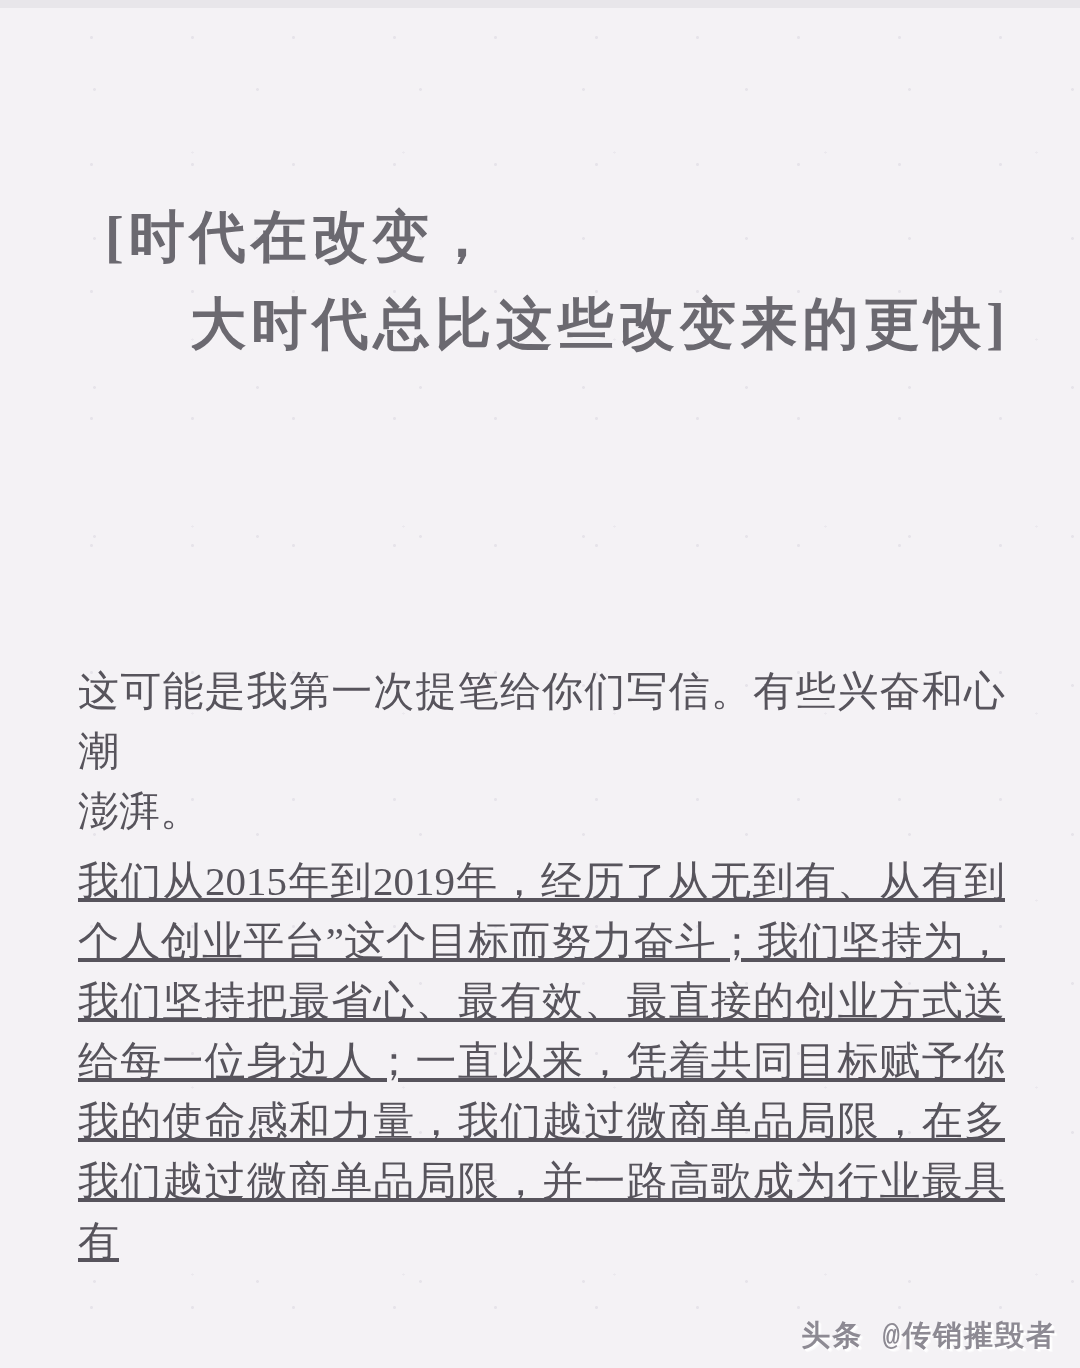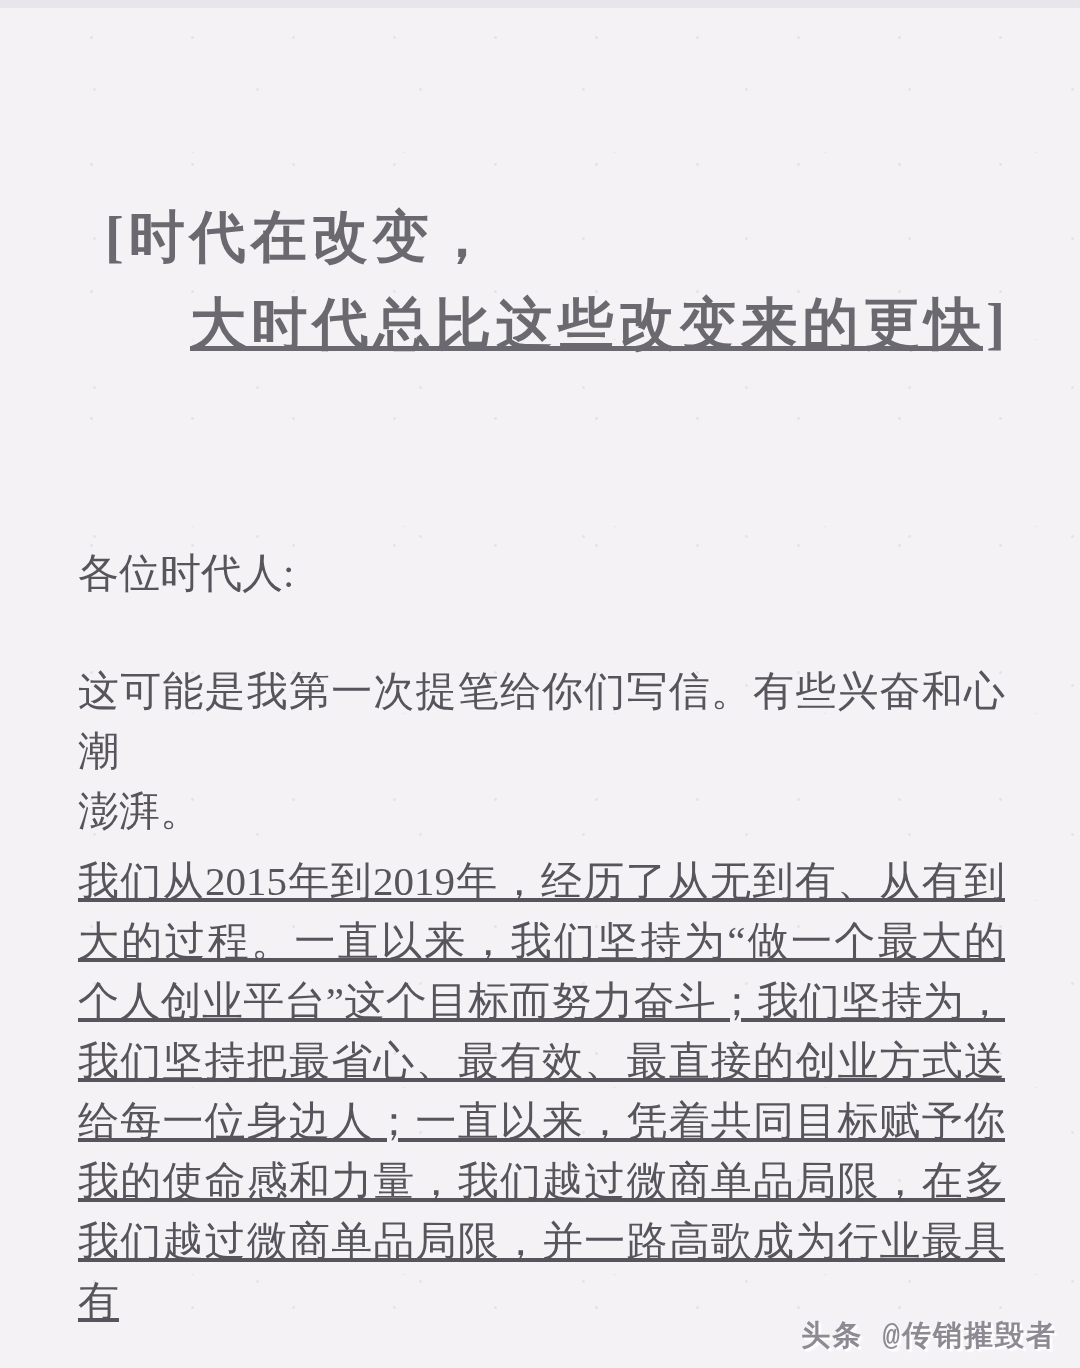--- a/index.html
+++ b/index.html
@@ -37,21 +37,20 @@
   .title-line1 {
     padding-left: 27px;
     letter-spacing: 5px;
     white-space: nowrap;
   }
   .title-line2 {
     padding-left: 112px;
     text-align: justify;
     text-align-last: justify;
     text-justify: inter-character;
-    text-decoration: underline;
   }
 
   .body-text {
     position: absolute;
     left: 78px;
     width: 927px;
     font-size: 41px;
     line-height: 60px;
     font-weight: 500;
     color: #57545c;
@@ -82,30 +81,28 @@
 </head>
 <body>
 
 <div class="page">
 
   <div class="title-block">
     <div class="title-line1">[时代在改变，</div>
     <div class="title-line2">大时代总比这些改变来的更快]</div>
   </div>
 
-  <div class="body-text salutation">各位时代人:</div>
 
   <div class="body-text para1">
     <div class="line fill">这可能是我第一次提笔给你们写信。有些兴奋和心潮</div>
     <div class="line">澎湃。</div>
   </div>
 
   <div class="body-text para2">
     <div class="line fill">我们从2015年到2019年，经历了从无到有、从有到</div>
-    <div class="line fill">大的过程。一直以来，我们坚持为“做一个最大的</div>
     <div class="line fill">个人创业平台”这个目标而努力奋斗；我们坚持为，</div>
     <div class="line fill">我们坚持把最省心、最有效、最直接的创业方式送</div>
     <div class="line fill">给每一位身边人；一直以来，凭着共同目标赋予你</div>
     <div class="line fill">我的使命感和力量，我们越过微商单品局限，在多</div>
     <div class="line fill">我们越过微商单品局限，并一路高歌成为行业最具有</div>
   </div>
 
   <div class="watermark">头条 @传销摧毁者</div>
 
 </div>

